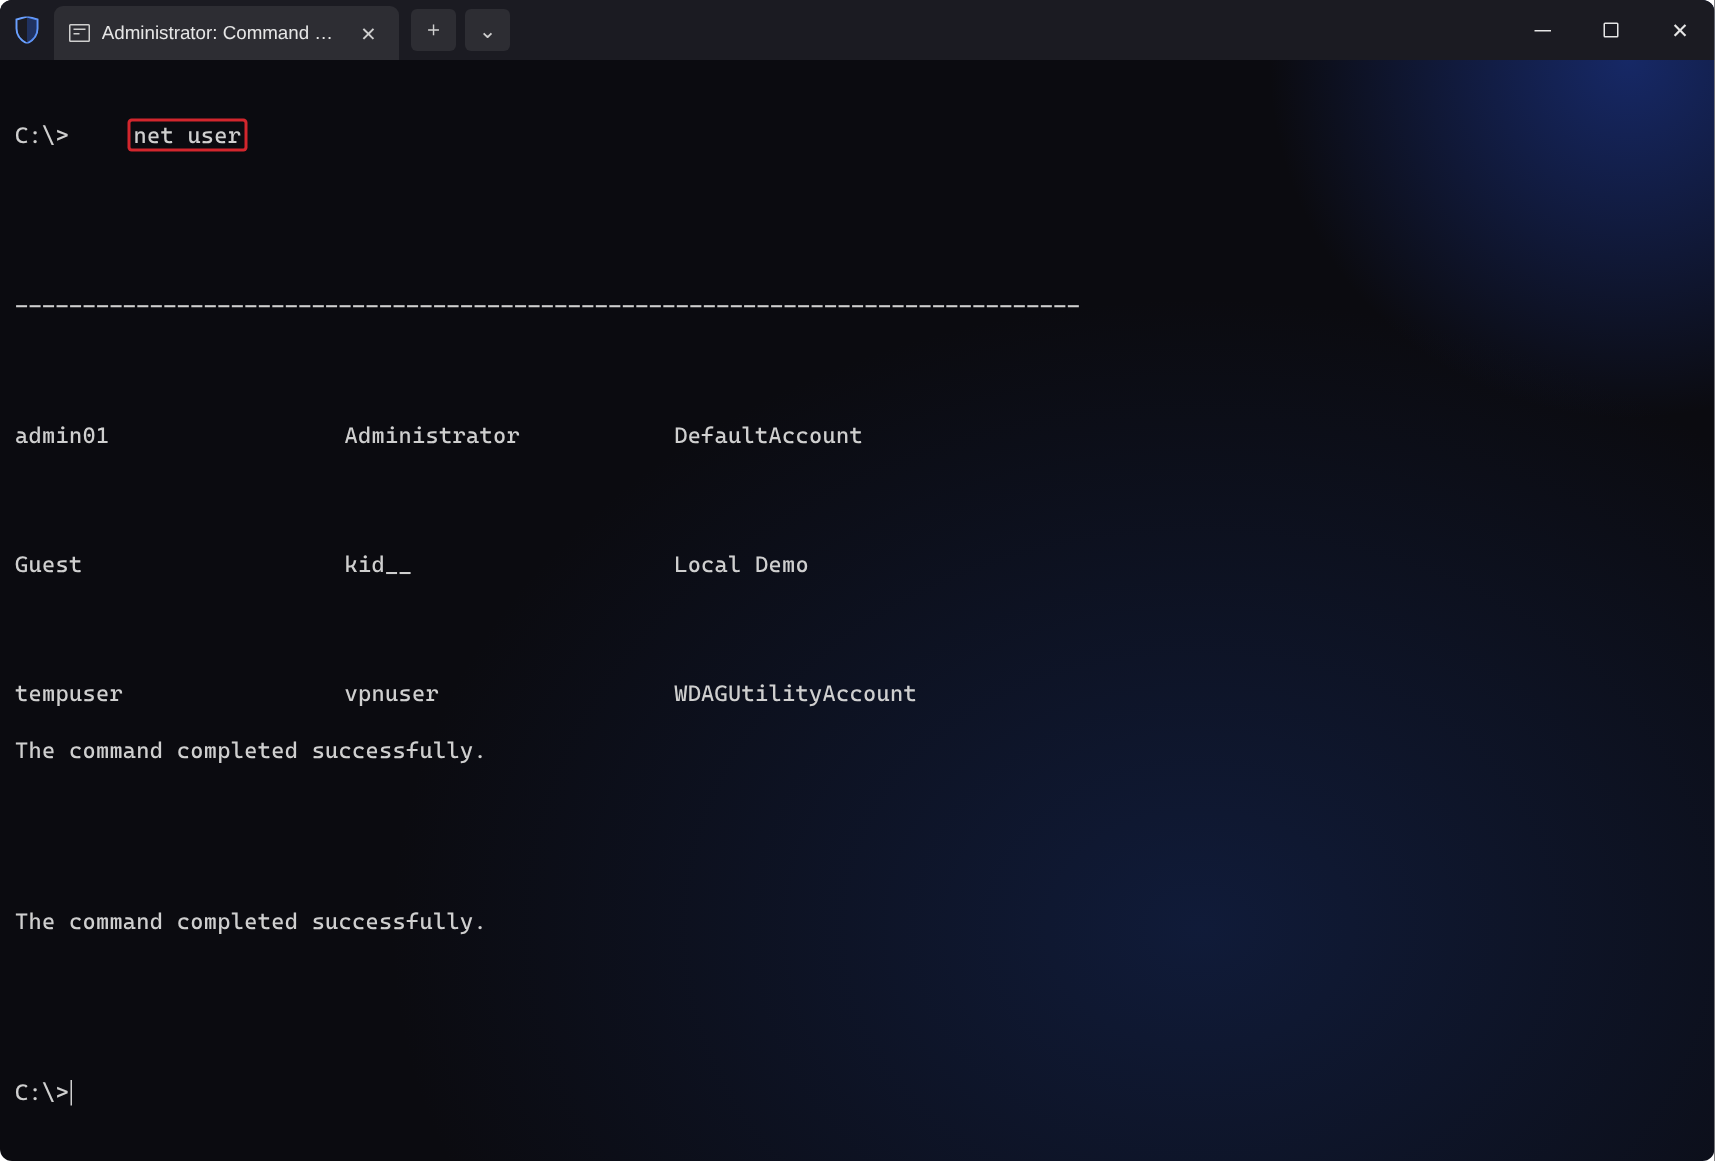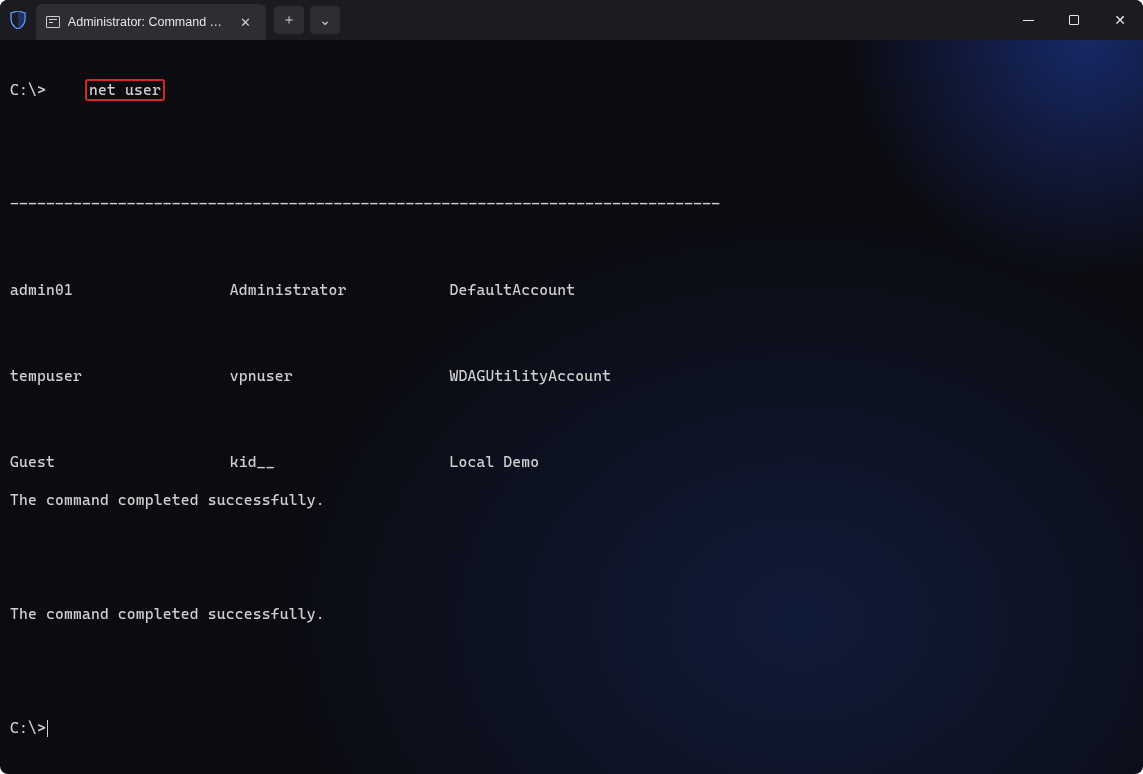--- a/index.html
+++ b/index.html
@@ -97,22 +97,22 @@
         </div>
     </div>
   </div>
 
   <div class="term">
 <div class="row"><span>C:\&gt;</span><span class="hl">net user</span></div>
 <div class="row"> </div>
 <div class="row"> </div>
 <div class="row">-------------------------------------------------------------------------------</div>
 <div class="row"><span class="pad" style="width:25ch">admin01</span><span class="pad" style="width:25ch">Administrator</span><span>DefaultAccount</span></div>
+<div class="row"><span class="pad" style="width:25ch">Guest</span><span class="pad" style="width:25ch">kid__</span><span>Local Demo</span></div>
 <div class="row"><span class="pad" style="width:25ch">tempuser</span><span class="pad" style="width:25ch">vpnuser</span><span>WDAGUtilityAccount</span></div>
-<div class="row"><span class="pad" style="width:25ch">Guest</span><span class="pad" style="width:25ch">kid__</span><span>Local Demo</span></div>
 <div class="row">The command completed successfully.</div>
 <div class="row"> </div>
 <div class="row"> </div>
 <div class="row">The command completed successfully.</div>
 <div class="row"> </div>
 <div class="row"> </div>
 <div class="row"><span>C:\&gt;</span><span class="cursor"></span></div>
   </div>
 
 </div>

